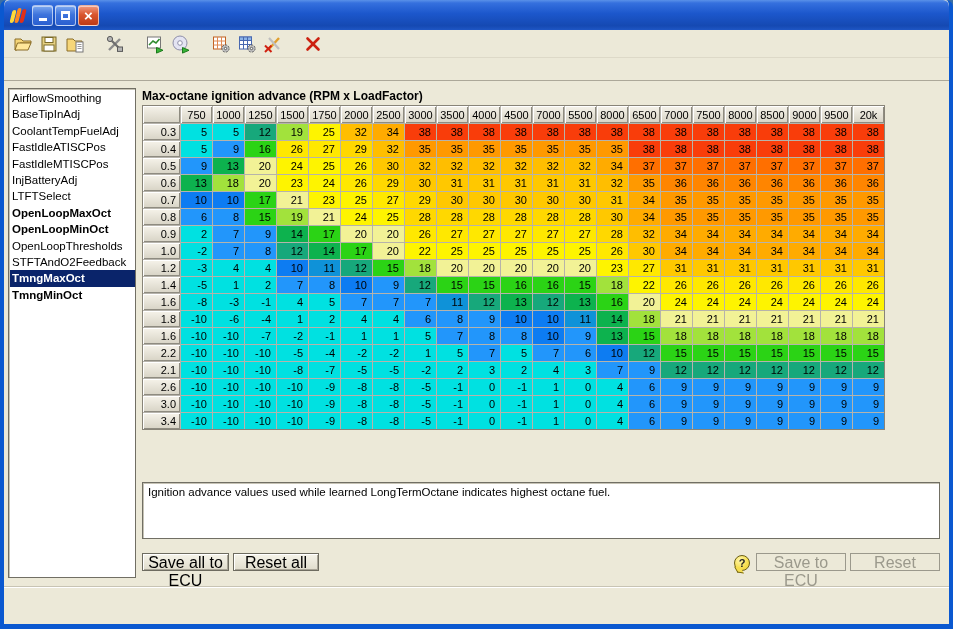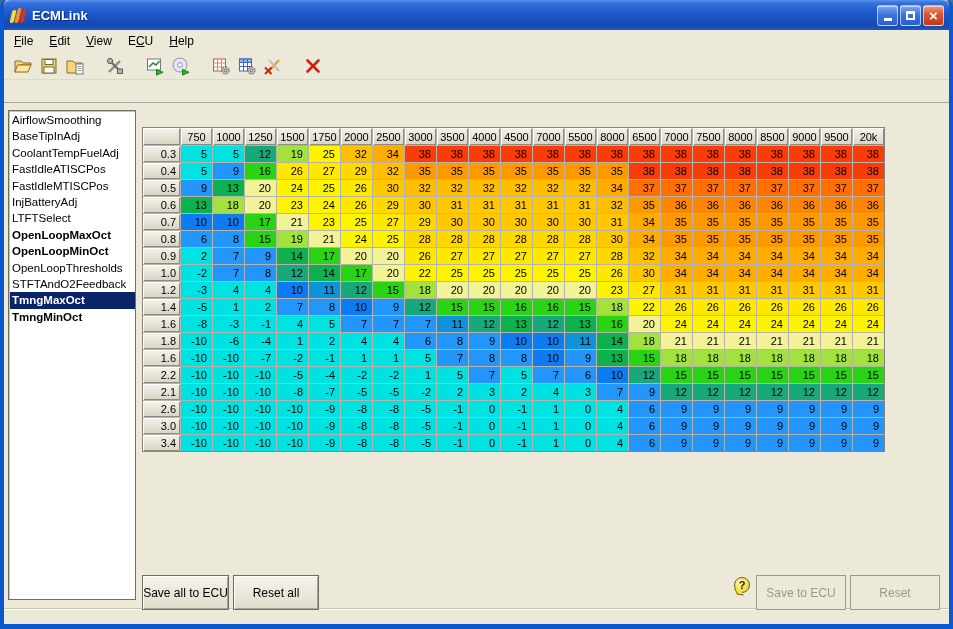--- a/index.html
+++ b/index.html
@@ -68,21 +68,21 @@
   .hc{ background:linear-gradient(#F6F3EA,#D7D3C5); box-shadow:inset 1px 1px 0 #FFFFFF, inset -1px -1px 0 #8E8B80;
        font-size:11px; display:flex; align-items:center; justify-content:center; color:#000; cursor:pointer; }
   .rc{ justify-content:flex-end; padding-right:4px; }
   .vc{ font-size:11px; display:flex; align-items:center; justify-content:flex-end; padding-right:5px; color:#000; cursor:cell; }
   
   .descbox{
     position:absolute; left:138px; top:401px; width:798px; height:57px; background:#fff;
     border:1px solid #716F64; box-shadow:inset 1px 1px 0 #C6C3B5; font-size:11.5px; padding:3px 5px; color:#000;
   }
   .btn{
-    position:absolute; top:472px; height:35px; font-size:12px; color:#000; cursor:pointer;
+    position:absolute; top:472px; height:18px; font-size:16px; color:#000; cursor:pointer;
     font-family:"Liberation Sans","DejaVu Sans",sans-serif;
     background:linear-gradient(#F6F4EA,#E0DCCC); border:1px solid #6E6C60;
     box-shadow:inset 1px 1px 0 #FFF, inset -1px -1px 0 #A8A496;
   }
   .btn:disabled{ color:#9B998C; border-color:#9B998C; background:#ECE9D8; box-shadow:none; }
   #btn-save-all{ left:138px; width:87px; }
   #btn-reset-all{ left:229px; width:86px; }
   #btn-save{ left:752px; width:90px; }
   #btn-reset{ left:846px; width:90px; }
   .help{
@@ -98,39 +98,31 @@
 <body>
 
 <div class="window">
 
   <div class="titlebar">
     <span class="app-icon">
         <i class="f1"></i>
         <i class="f2"></i>
         <i class="f3"></i>
       </span>
-    <span class="title-text">ECMLink</span>
     <span class="winbtns">
       <span class="wbtn">
           <i class="g-min"></i>
         </span>
       <span class="wbtn">
           <i class="g-max"></i>
         </span>
       <span class="wbtn close">×</span>
     </span>
   </div>
 
-  <div class="menubar" id="menubar">
-      <span class="menu-item"><u>F</u>ile</span>
-      <span class="menu-item"><u>E</u>dit</span>
-      <span class="menu-item"><u>V</u>iew</span>
-      <span class="menu-item">E<u>C</u>U</span>
-      <span class="menu-item"><u>H</u>elp</span>
-    </div>
   <div class="toolbar" id="toolbar">
       <button class="tbtn">
         <svg width="20" height="20" viewBox="0 0 20 20">
           <path d="M2 5h6l2 2h8v2H7L4 16H2z" fill="#F6D678" stroke="#8A6D28"></path>
           <path d="M4.5 9h13.5l-3 7H2z" fill="#FFE79A" stroke="#8A6D28"></path>
         </svg>
       </button>
       <button class="tbtn">
         <svg width="20" height="20" viewBox="0 0 20 20">
           <rect x="3" y="3" width="14" height="14" fill="#E6D083" stroke="#7A6A2A"></rect>
@@ -228,20 +220,21 @@
         <div class="sitem">InjBatteryAdj</div>
         <div class="sitem">LTFTSelect</div>
         <div class="sitem bold">OpenLoopMaxOct</div>
         <div class="sitem bold">OpenLoopMinOct</div>
         <div class="sitem">OpenLoopThresholds</div>
         <div class="sitem">STFTAndO2Feedback</div>
         <div class="sitem bold selected">TmngMaxOct</div>
         <div class="sitem bold">TmngMinOct</div>
       </div>
 
+    <div class="panel-title">Max-octane ignition advance (RPM x LoadFactor)</div>
     <div class="grid" id="grid">
         <div class="hc"></div>
         <div class="hc">750</div>
         <div class="hc">1000</div>
         <div class="hc">1250</div>
         <div class="hc">1500</div>
         <div class="hc">1750</div>
         <div class="hc">2000</div>
         <div class="hc">2500</div>
         <div class="hc">3000</div>
@@ -668,20 +661,23 @@
         <div class="vc" style="background: rgb(34, 150, 251);">6</div>
         <div class="vc" style="background: rgb(34, 150, 251);">9</div>
         <div class="vc" style="background: rgb(34, 150, 251);">9</div>
         <div class="vc" style="background: rgb(34, 150, 251);">9</div>
         <div class="vc" style="background: rgb(34, 150, 251);">9</div>
         <div class="vc" style="background: rgb(34, 150, 251);">9</div>
         <div class="vc" style="background: rgb(34, 150, 251);">9</div>
         <div class="vc" style="background: rgb(34, 150, 251);">9</div>
       </div>
 
+    <div class="descbox">
+      <span>Ignition advance values used while learned LongTermOctane indicates highest octane fuel.</span>
+    </div>
 
     <button class="btn" id="btn-save-all">Save all to ECU</button>
     <button class="btn" id="btn-reset-all">Reset all</button>
     <span class="help">
         <span>?</span>
       </span>
     <button class="btn" id="btn-save" disabled="">Save to ECU</button>
     <button class="btn" id="btn-reset" disabled="">Reset</button>
   </div>
 

